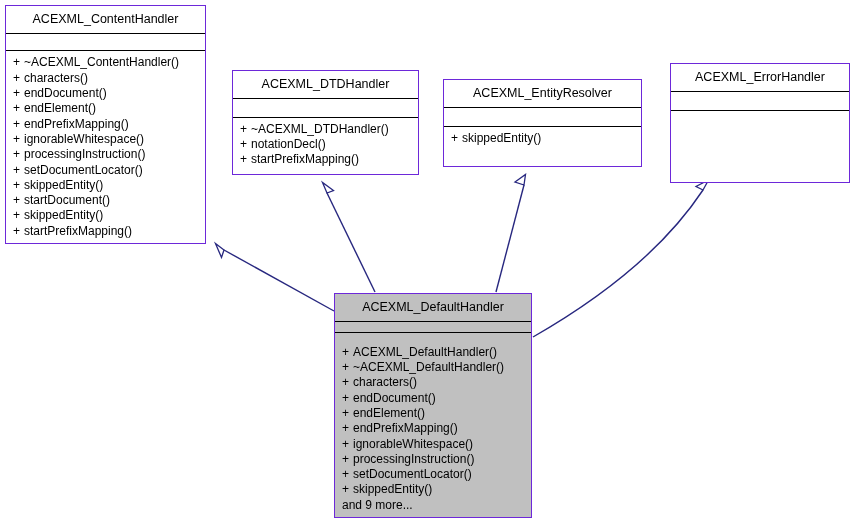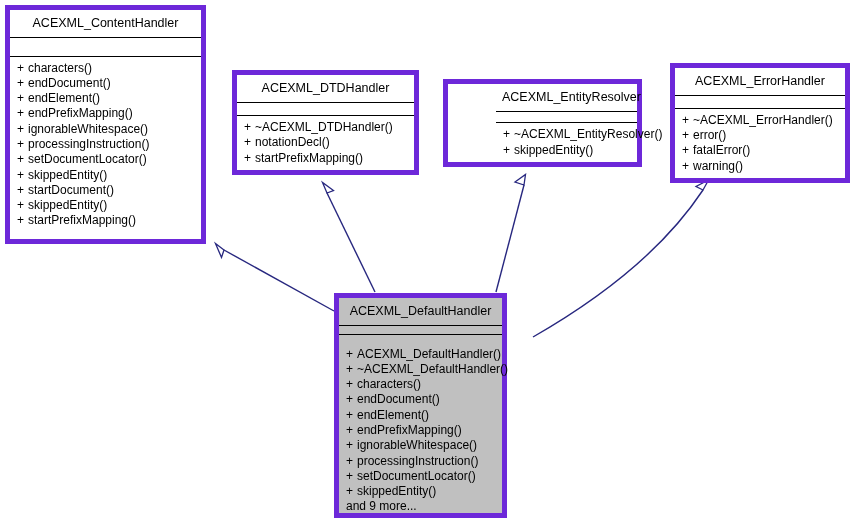--- a/index.html
+++ b/index.html
@@ -22,21 +22,21 @@
     position: absolute;
     left: 0;
     top: 0;
     width: 855px;
     height: 523px;
     pointer-events: none;
   }
   .uml-class {
     position: absolute;
     box-sizing: border-box;
-    border: 5px solid #6d28d9;
+    border: 1px solid #6d28d9;
     background: #ffffff;
     display: flex;
     flex-direction: column;
     z-index: 2;
   }
   .uml-class.filled {
     background: #c0c0c0;
   }
   .class-title {
     box-sizing: border-box;
@@ -94,20 +94,21 @@
     <g>
       <path d="M 533 337 Q 650 270 703 190" fill="none" stroke="#27277f" stroke-width="1.4"></path>
       <path d="M 703 190 L 708.5 180 L 696 186.5 Z" fill="#ffffff" stroke="#27277f" stroke-width="1.3"></path>
     </g>
   </svg>
 
   <div class="uml-class" style="left:5px; top:5px; width:201px; height:239px;">
     <div class="class-title">ACEXML_ContentHandler</div>
     <div class="class-attrs"></div>
     <div class="class-ops">
+      <div class="op-row"><span class="op-sign">+</span><span>~ACEXML_ContentHandler()</span></div>
       <div class="op-row"><span class="op-sign">+</span><span>characters()</span></div>
       <div class="op-row"><span class="op-sign">+</span><span>endDocument()</span></div>
       <div class="op-row"><span class="op-sign">+</span><span>endElement()</span></div>
       <div class="op-row"><span class="op-sign">+</span><span>endPrefixMapping()</span></div>
       <div class="op-row"><span class="op-sign">+</span><span>ignorableWhitespace()</span></div>
       <div class="op-row"><span class="op-sign">+</span><span>processingInstruction()</span></div>
       <div class="op-row"><span class="op-sign">+</span><span>setDocumentLocator()</span></div>
       <div class="op-row"><span class="op-sign">+</span><span>skippedEntity()</span></div>
       <div class="op-row"><span class="op-sign">+</span><span>startDocument()</span></div>
       <div class="op-row"><span class="op-sign">+</span><span>skippedEntity()</span></div>
@@ -118,41 +119,34 @@
   <div class="uml-class" style="left:232px; top:70px; width:187px; height:105px;">
     <div class="class-title">ACEXML_DTDHandler</div>
     <div class="class-attrs"></div>
     <div class="class-ops">
       <div class="op-row"><span class="op-sign">+</span><span>~ACEXML_DTDHandler()</span></div>
       <div class="op-row"><span class="op-sign">+</span><span>notationDecl()</span></div>
       <div class="op-row"><span class="op-sign">+</span><span>startPrefixMapping()</span></div>
     </div>
   </div>
 
-  <div class="uml-class" style="left:443px; top:79px; width:199px; height:88px;padding-left:48px;">
+  <div class="uml-class" style="left:443px; top:79px; width:199px; height:88px;">
     <div class="class-title">ACEXML_EntityResolver</div>
     <div class="class-attrs"></div>
     <div class="class-ops">
-      <div class="op-row"><span class="op-sign">+</span><span>~ACEXML_EntityResolver()</span></div>
       <div class="op-row"><span class="op-sign">+</span><span>skippedEntity()</span></div>
     </div>
   </div>
 
   <div class="uml-class" style="left:670px; top:63px; width:180px; height:120px;">
     <div class="class-title">ACEXML_ErrorHandler</div>
     <div class="class-attrs"></div>
-    <div class="class-ops">
-      <div class="op-row"><span class="op-sign">+</span><span>~ACEXML_ErrorHandler()</span></div>
-      <div class="op-row"><span class="op-sign">+</span><span>error()</span></div>
-      <div class="op-row"><span class="op-sign">+</span><span>fatalError()</span></div>
-      <div class="op-row"><span class="op-sign">+</span><span>warning()</span></div>
-    </div>
   </div>
 
-  <div class="uml-class filled" style="left:334px; top:293px; width:173px; height:225px;gap:8px;">
+  <div class="uml-class filled" style="left:334px; top:293px; width:198px; height:225px;gap:8px;">
     <div class="class-title">ACEXML_DefaultHandler</div>
     <div class="class-attrs"></div>
     <div class="class-ops">
       <div class="op-row"><span class="op-sign">+</span><span>ACEXML_DefaultHandler()</span></div>
       <div class="op-row"><span class="op-sign">+</span><span>~ACEXML_DefaultHandler()</span></div>
       <div class="op-row"><span class="op-sign">+</span><span>characters()</span></div>
       <div class="op-row"><span class="op-sign">+</span><span>endDocument()</span></div>
       <div class="op-row"><span class="op-sign">+</span><span>endElement()</span></div>
       <div class="op-row"><span class="op-sign">+</span><span>endPrefixMapping()</span></div>
       <div class="op-row"><span class="op-sign">+</span><span>ignorableWhitespace()</span></div>

